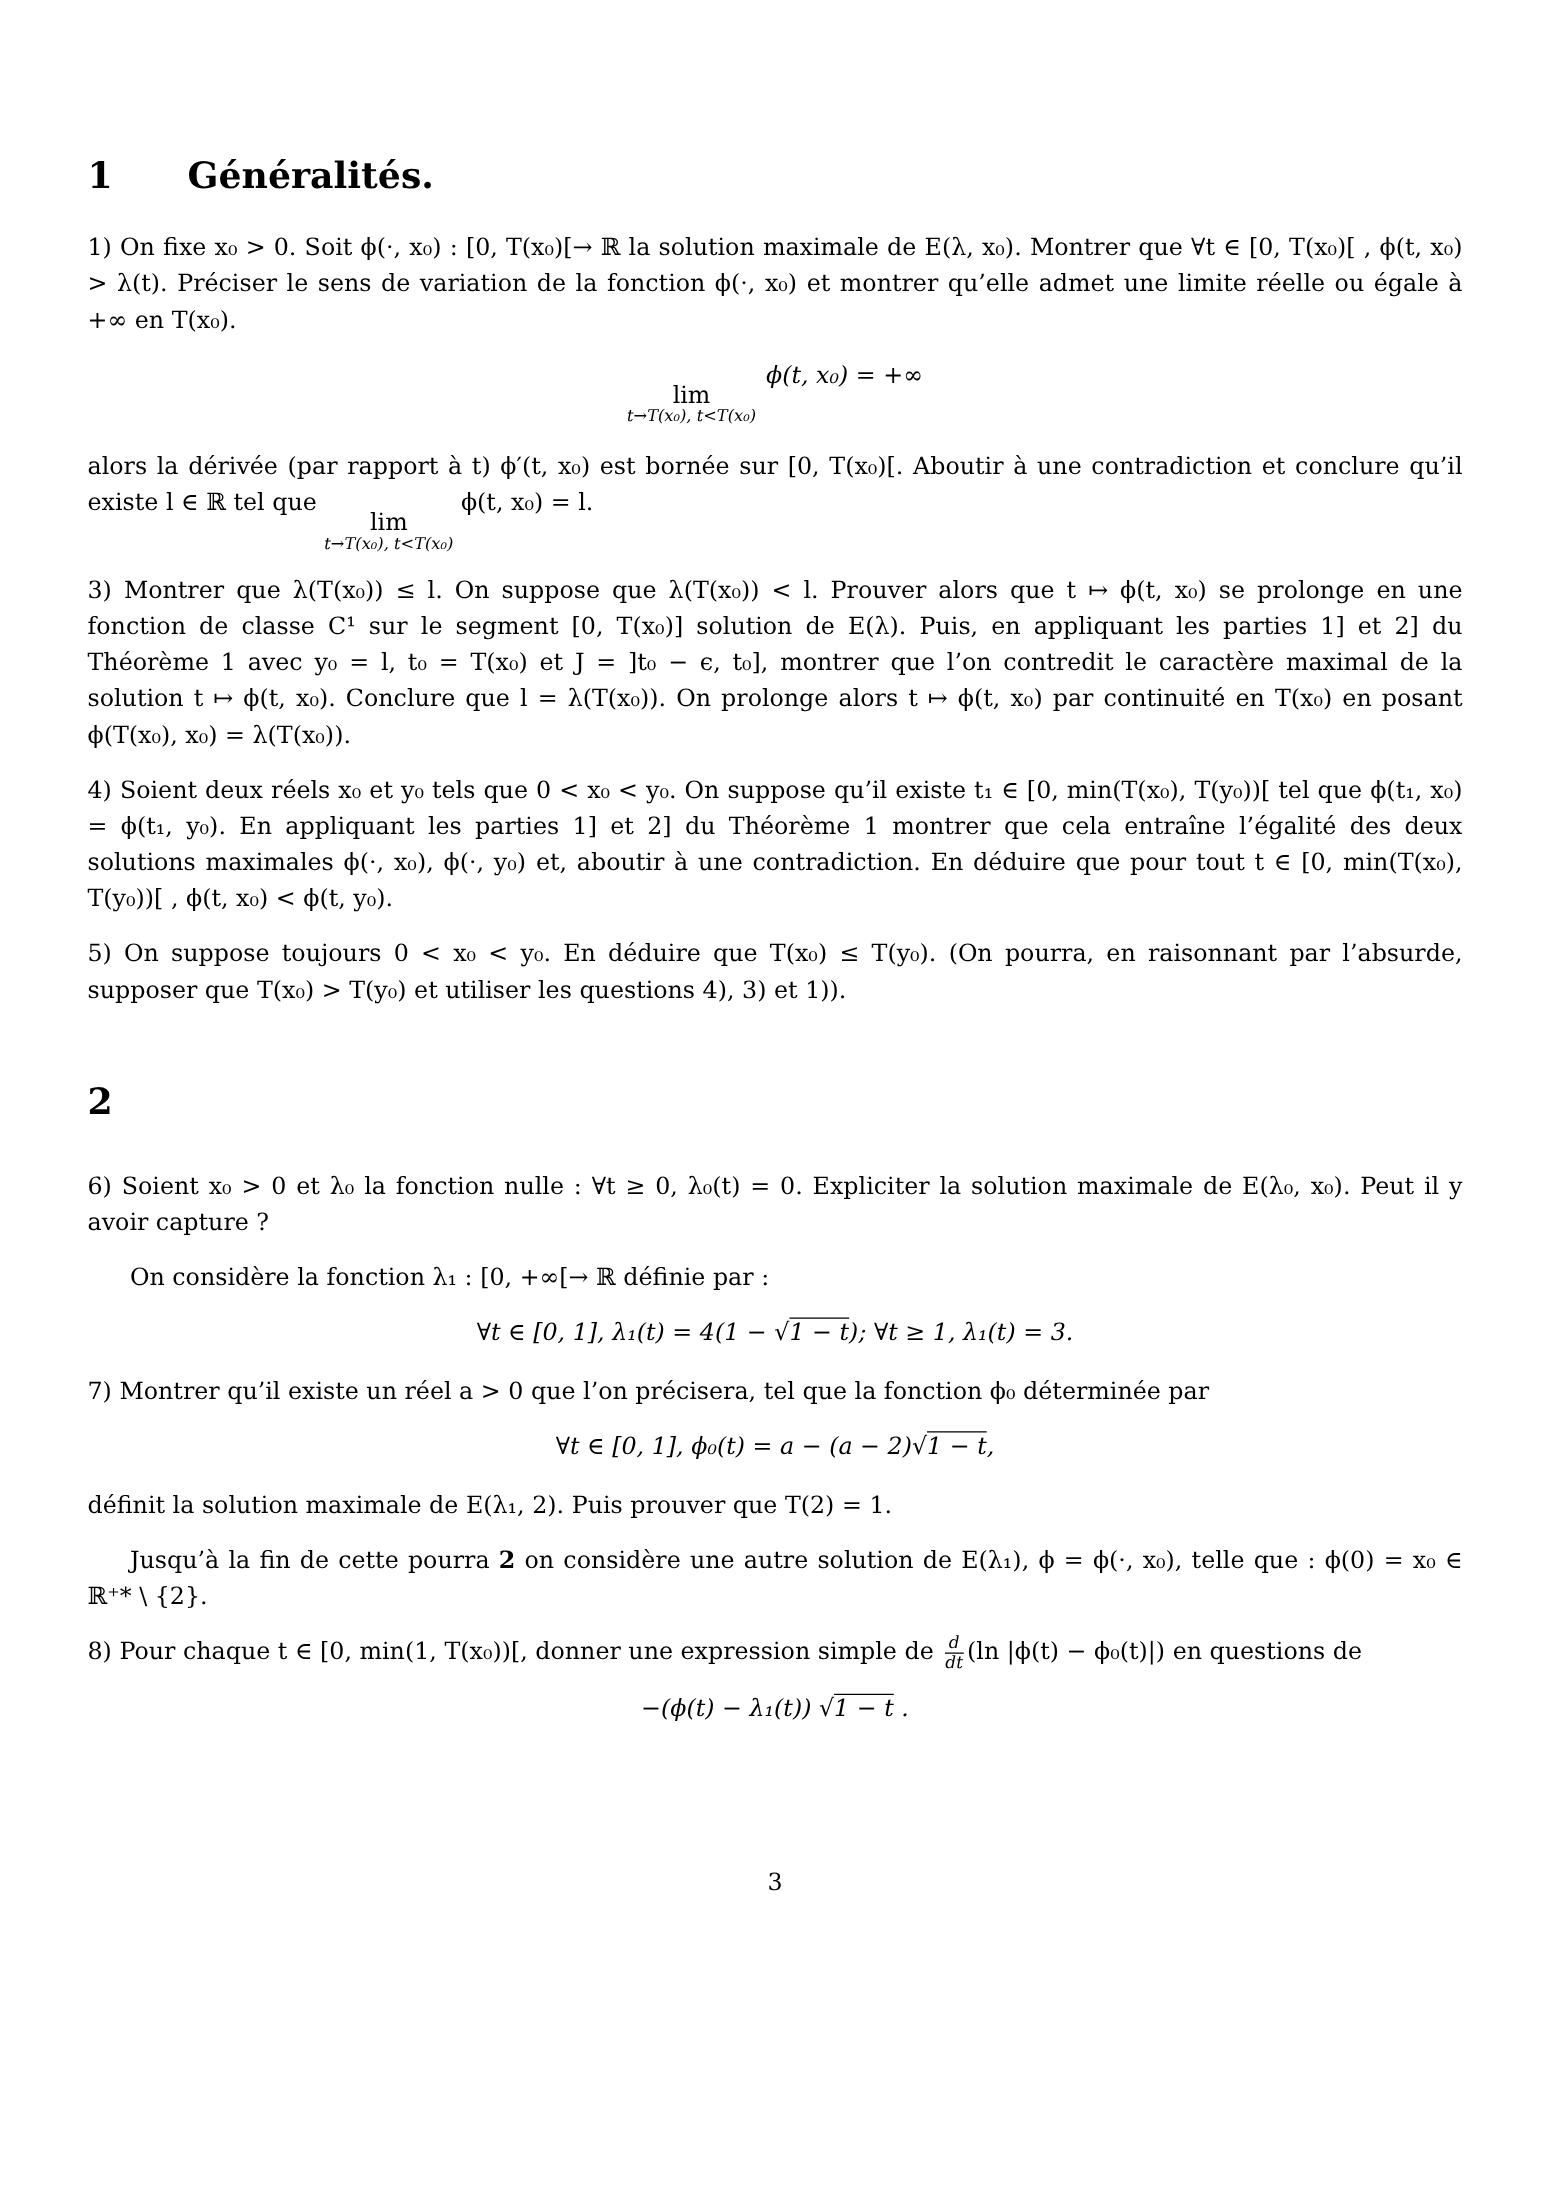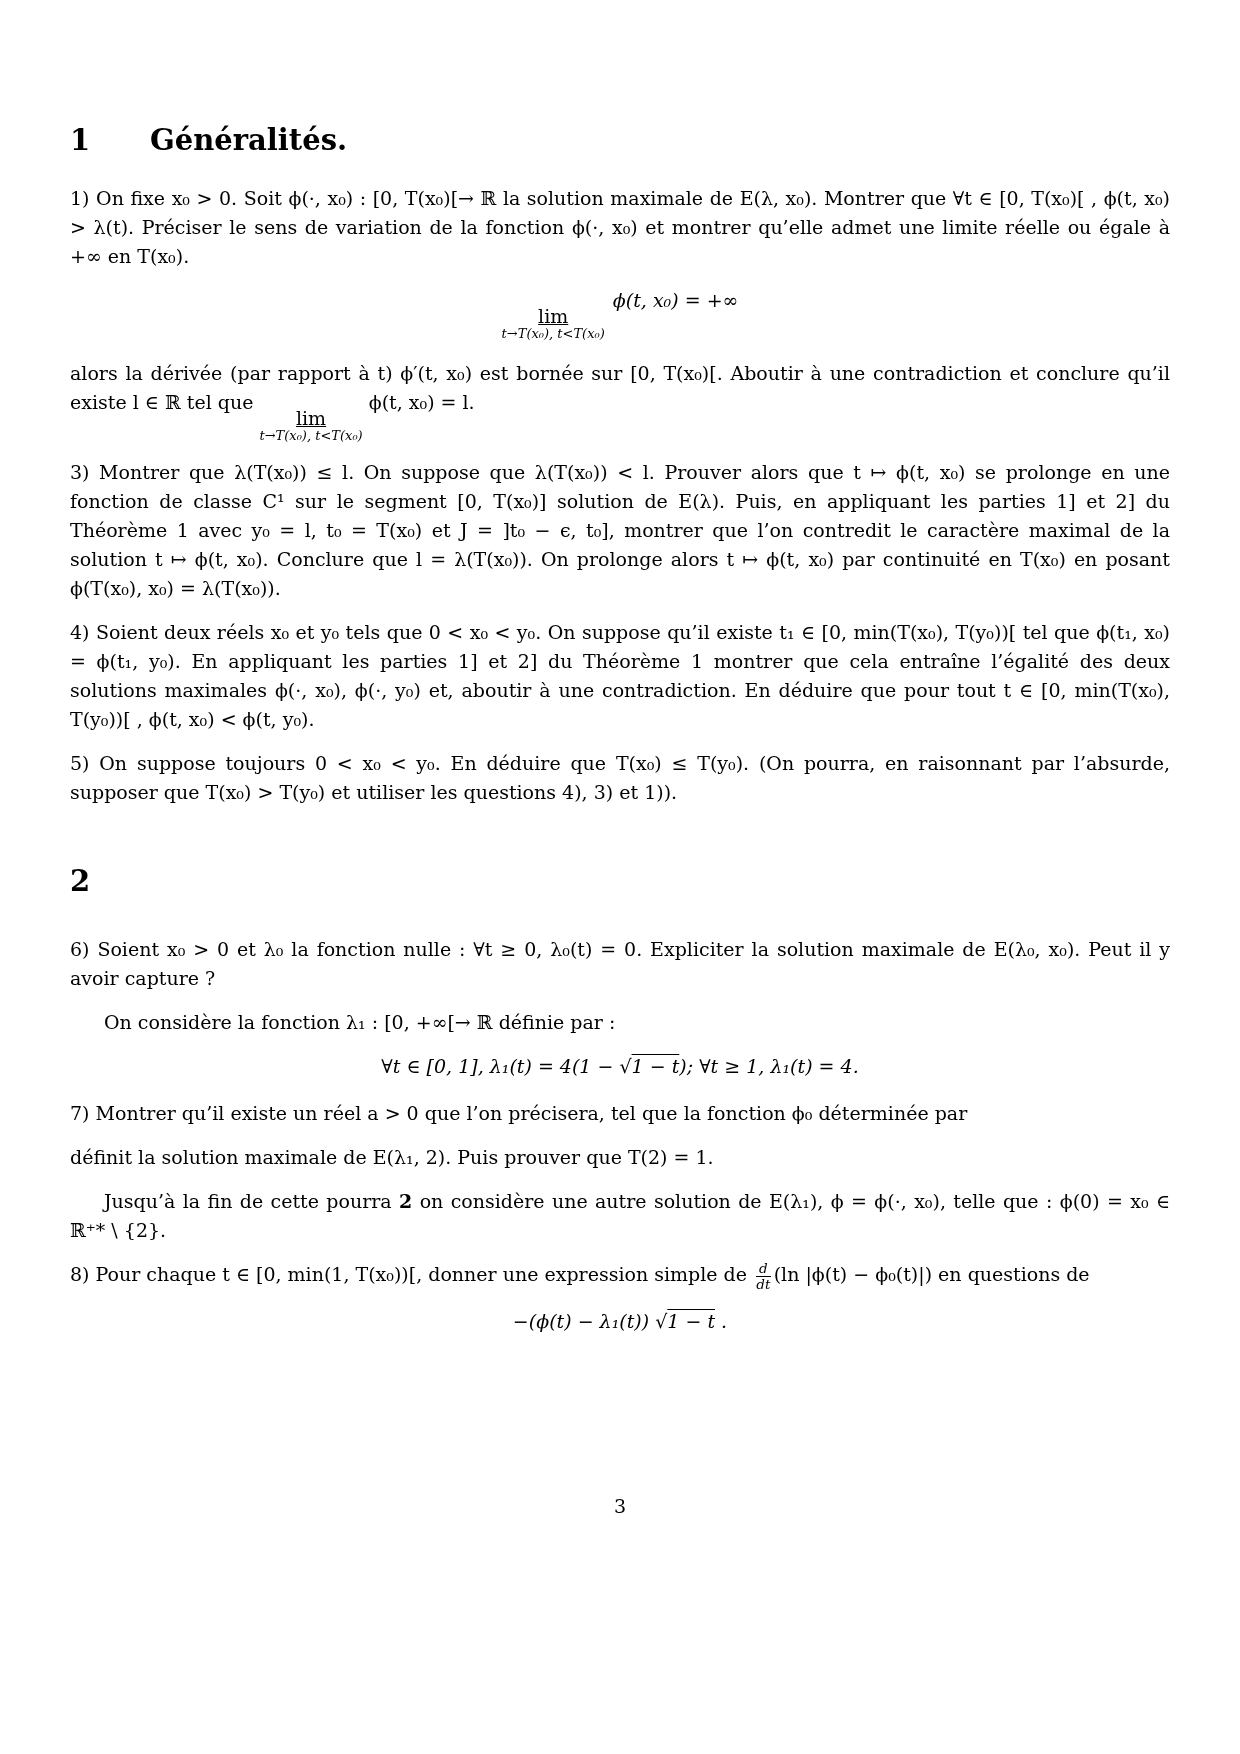--- a/index.html
+++ b/index.html
@@ -47,21 +47,21 @@
   }
   .limstack {
     display: inline-flex;
     flex-direction: column;
     align-items: center;
     vertical-align: -16px;
     line-height: 1.1;
     font-style: italic;
     text-align: center;
   }
-  .limstack .lim-word { font-style: normal; text-decoration: underline; }
+  .limstack .lim-word { font-style: normal; }
   .limstack .lim-sub { font-size: 13px; white-space: nowrap; }
   .formula .limstack { margin-right: 8px; }
   .frac {
     display: inline-flex;
     flex-direction: column;
     align-items: center;
     vertical-align: middle;
     line-height: 1.1;
     font-size: 13.5px;
     font-style: italic;
@@ -116,25 +116,28 @@
 
   <h2 class="section-heading sh2">
     <span class="sec-num">2</span>
   </h2>
 
   <p>6) Soient x₀ &gt; 0 et λ₀ la fonction nulle : ∀t ≥ 0,  λ₀(t) = 0. Expliciter la solution maximale de E(λ₀, x₀). Peut il y avoir capture ?</p>
 
   <p class="indent">On considère la fonction λ₁ : [0, +∞[→ ℝ définie par :</p>
 
   <div class="formula">
-    <span>∀t ∈ [0, 1],  λ₁(t) = 4(1 − </span><span>√</span><span class="sqrt-arg">1 − t</span><span>);  ∀t ≥ 1,  λ₁(t) = 4.</span>
+    <span>∀t ∈ [0, 1],  λ₁(t) = 4(1 − </span><span>√</span><span class="sqrt-arg">1 − t</span><span>);  ∀t ≥ 1,  λ₁(t) = 3.</span>
   </div>
 
   <p>7) Montrer qu’il existe un réel a &gt; 0 que l’on précisera, tel que la fonction ϕ₀ déterminée par</p>
 
+  <div class="formula">
+    <span>∀t ∈ [0, 1],  ϕ₀(t) = a − (a − 2)</span><span>√</span><span class="sqrt-arg">1 − t</span><span>,</span>
+  </div>
 
   <p>définit la solution maximale de E(λ₁, 2). Puis prouver que T(2) = 1.</p>
 
   <p class="indent">
     <span>Jusqu’à la fin de cette pourra </span><b>2</b><span> on considère une autre solution de E(λ₁), ϕ = ϕ(·, x₀), telle que : ϕ(0) = x₀ ∈ ℝ⁺* \ {2}.</span>
   </p>
 
   <p>
     <span>8) Pour chaque t ∈ [0, min(1, T(x₀))[, donner une expression simple de </span><span class="frac">
         <span class="num">d</span>

